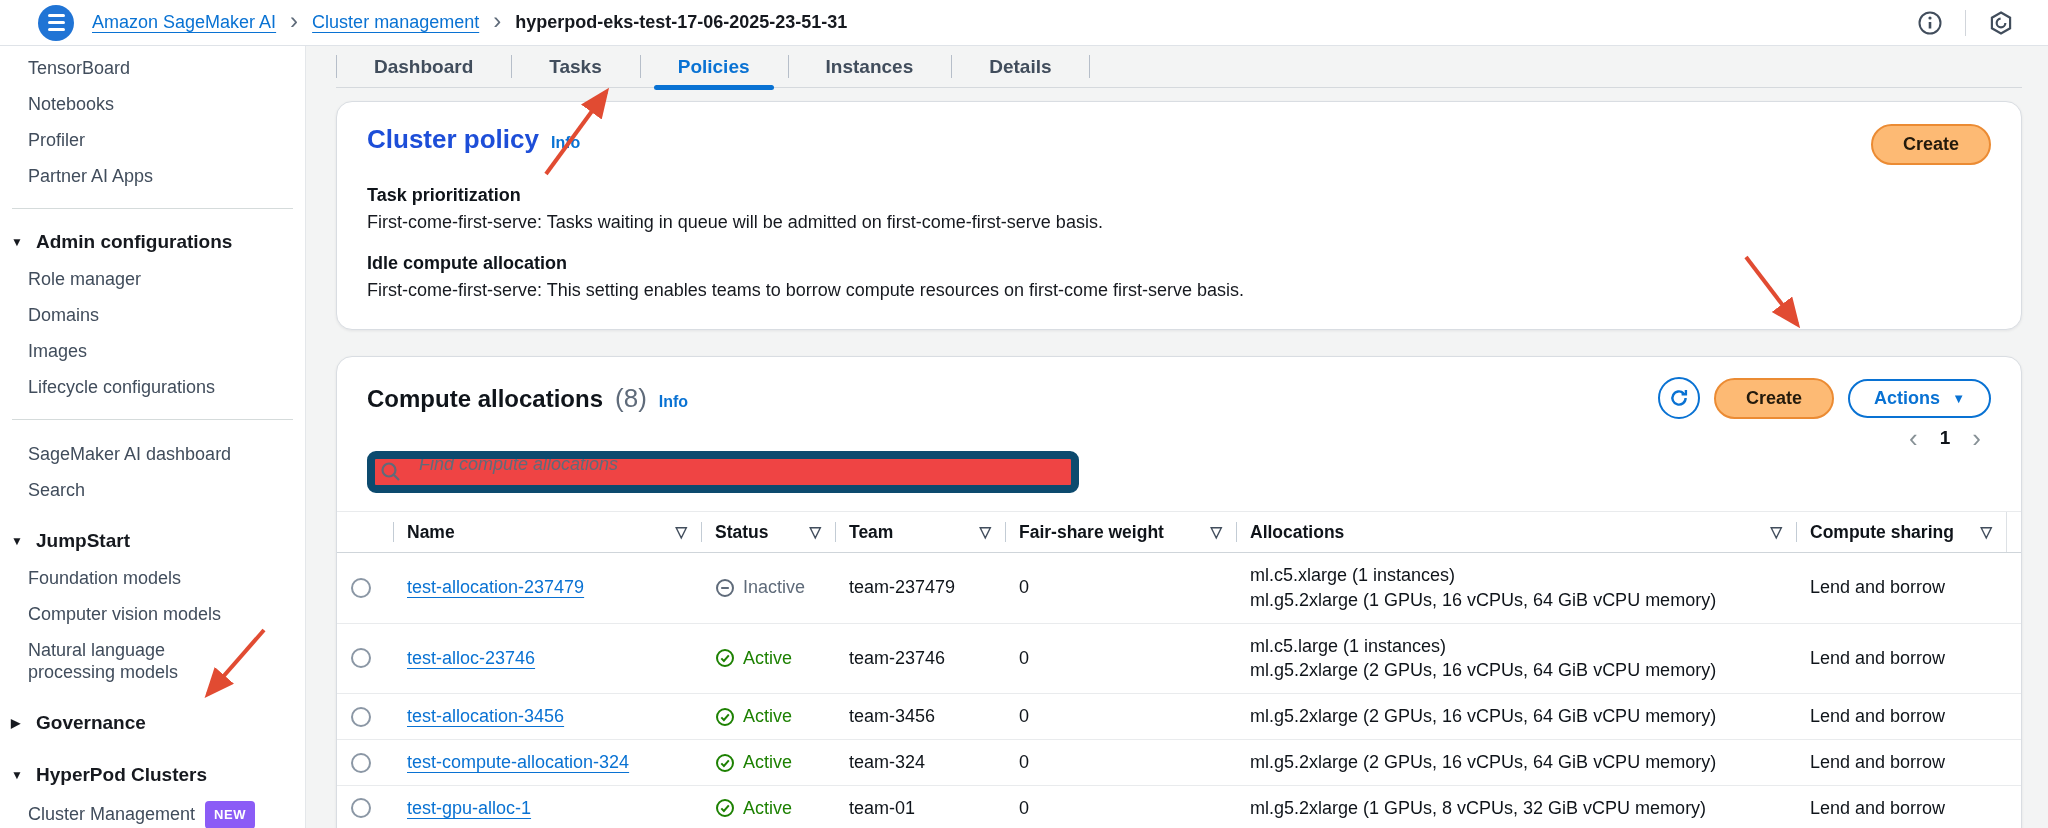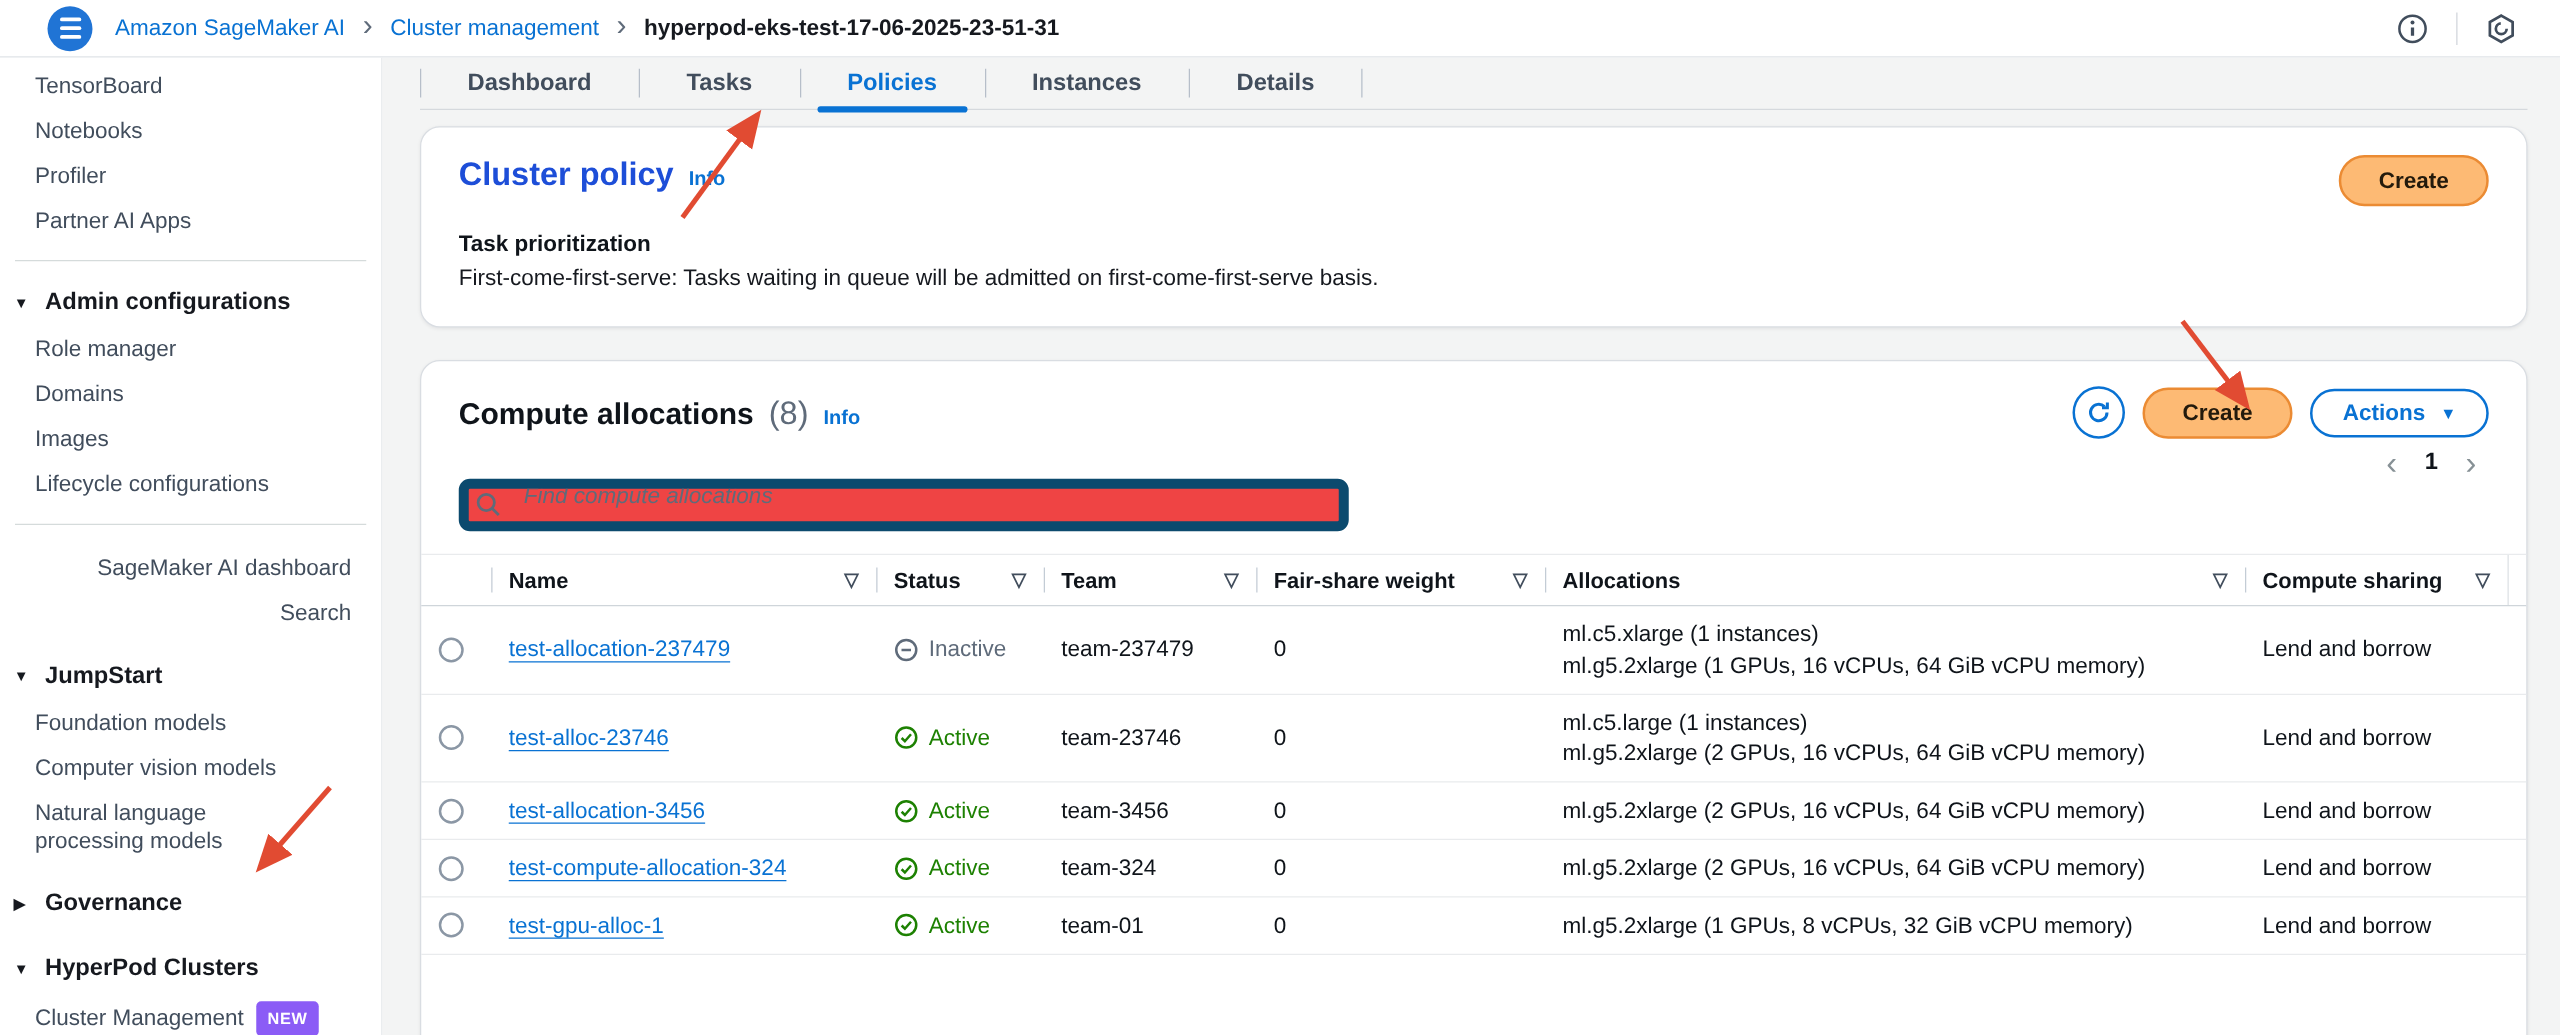--- a/index.html
+++ b/index.html
@@ -7,39 +7,39 @@
   body { font-family:"Liberation Sans", sans-serif; }
   .screen { position:relative; width:2048px; height:828px; background:#fff; overflow:hidden; color:#0f141a; }
 
   
   .topbar { height:46px; display:flex; align-items:center; gap:18px; padding:0 34px 0 38px;
             background:#fff; border-bottom:1px solid #dfe3e8; position:relative; z-index:3; }
   .hamburger { width:36px; height:36px; border-radius:50%; background:#2074d5; border:none;
                display:flex; flex-direction:column; align-items:center; justify-content:center; gap:4px; cursor:pointer; flex:none; }
   .hamburger .bar { width:17px; height:3px; background:#fff; border-radius:2px; }
   .crumbs { display:flex; align-items:center; gap:14px; font-size:18px; }
-  .crumb-link { color:#0972d3; text-underline-offset:4px; cursor:pointer; }
+  .crumb-link { color:#0972d3; text-decoration:underline; text-underline-offset:4px; cursor:pointer; }
   .crumb-sep { color:#5f6b7a; font-size:24px; line-height:1; transform:translateY(-2px); }
   .crumb-current { color:#16191f; font-weight:700; }
   .topbar-right { margin-left:auto; display:flex; align-items:center; gap:22px; }
   .top-icon { width:26px; height:26px; color:#414d5c; cursor:pointer; }
   .top-divider { width:1px; height:26px; background:#d1d5db; }
 
   
   .body { display:flex; height:782px; }
 
   
   .sidebar { width:306px; flex:none; background:#fff; border-right:1px solid #e4e7ea;
              padding-top:4px; overflow:hidden; font-size:18px; color:#414d5c; }
   .side-item { padding:7px 24px 7px 28px; line-height:22px; cursor:pointer; }
   .side-div { border:none; border-top:1px solid #d5dbdb; margin:14px 12px; }
   .side-head { display:flex; align-items:center; gap:11px; padding:8px 16px 8px 11px;
                font-size:19px; font-weight:700; color:#16191f; cursor:pointer; margin-top:14px; }
   .side-head .tri { font-size:12px; color:#16191f; width:14px; flex:none; }
-  .side-links { margin-top:16px;text-align:right; }
+  .side-links { margin-top:16px; }
   .badge-new { display:inline-block; background:#8b5cf6; color:#fff; font-size:13px; font-weight:700;
                padding:3px 9px; border-radius:4px; margin-left:10px; letter-spacing:.5px; vertical-align:1px; }
 
   
   .main { flex:1; background:#f3f4f4; padding:0 26px 0 30px; overflow:hidden; }
 
   .tabs { display:flex; height:42px; font-size:19px; font-weight:700; color:#414d5c;
           border-bottom:1px solid #d5d9dd; }
   .tab { padding:0 38px; display:flex; align-items:center; position:relative; cursor:pointer; }
   .tab::before { content:""; position:absolute; left:0; top:9px; bottom:9px; width:1px; background:#b6bec9; }
@@ -221,20 +221,24 @@
           <div class="card-title-row">
             <h1 class="card-title">Cluster policy</h1>
             <span class="info-link">Info</span>
           </div>
           <button class="btn-primary">Create</button>
         </div>
         <div class="policy-section">
           <div class="policy-label">Task prioritization</div>
           <div class="policy-desc">First-come-first-serve: Tasks waiting in queue will be admitted on first-come-first-serve basis.</div>
         </div>
+        <div class="policy-section">
+          <div class="policy-label">Idle compute allocation</div>
+          <div class="policy-desc">First-come-first-serve: This setting enables teams to borrow compute resources on first-come first-serve basis.</div>
+        </div>
       </section>
 
       <section class="card alloc-card">
         <div class="alloc-head">
           <div class="card-title-row">
             <h2 class="card-title">Compute allocations</h2>
             <span class="count">(8)</span>
             <span class="info-link">Info</span>
           </div>
           <div class="alloc-actions">

